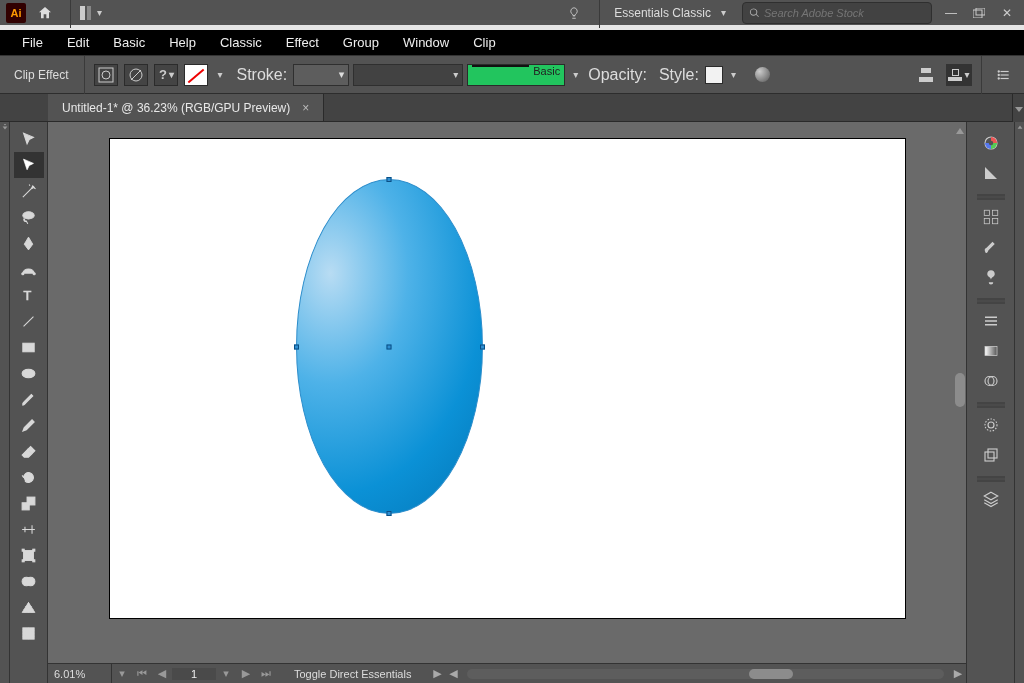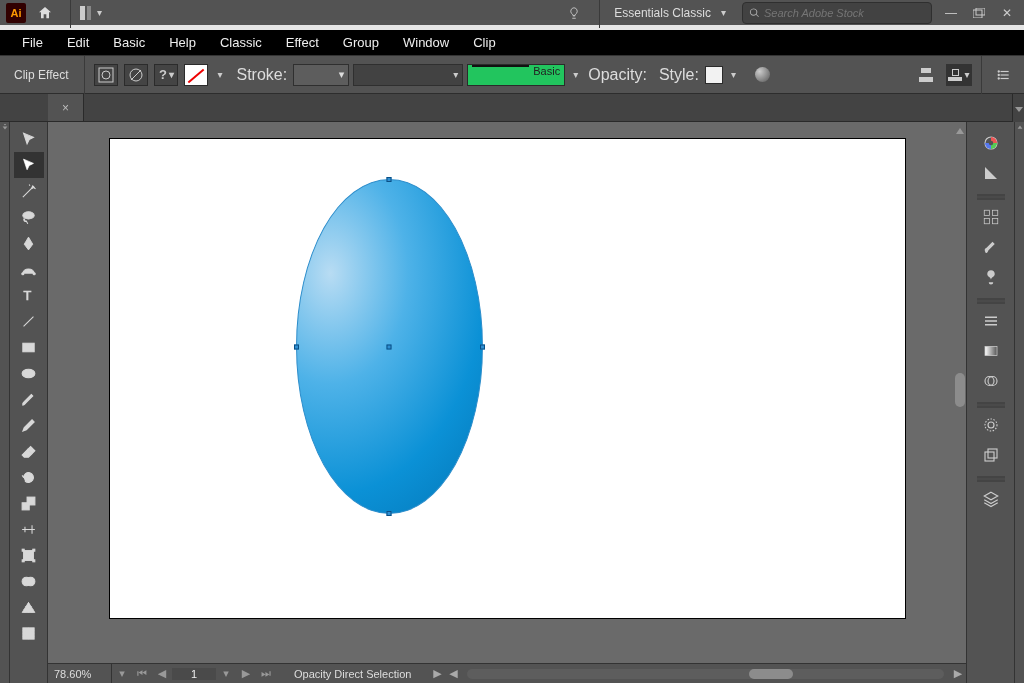--- a/index.html
+++ b/index.html
@@ -224,20 +224,21 @@
         <line x1="6" y1="18" x2="20" y2="18"></line>
         <circle cx="3" cy="6" r="1" fill="#ccc"></circle>
         <circle cx="3" cy="12" r="1" fill="#ccc"></circle>
         <circle cx="3" cy="18" r="1" fill="#ccc"></circle>
       </svg>
     </div>
 </div>
 
 <div class="doctabbar">
   <div class="doctab">
+    <span>Untitled-1* @ 36.23% (RGB/GPU Preview)</span>
     <span class="x">×</span>
   </div>
 </div>
 <div class="right-edge-gutter"></div>
 
 <div class="workarea">
   <div class="left-gutter">
       <svg viewBox="0 0 10 10">
         <path d="M2 3l3 4 3-4z"></path>
         <path d="M2 0l3 4 3-4z" fill="#999" transform="translate(0,-2)"></path>
@@ -456,29 +457,29 @@
   </div>
   <div class="rgutter">
       <svg viewBox="0 0 10 10">
         <path d="M2 6l3-4 3 4z"></path>
       </svg>
     </div>
 </div>
 
 <div class="statusbar">
   <div class="zoom-box">
-      <span>78.60%</span>
+      <span>6.01%</span>
     </div>
   <span class="sb-btn">▾</span>
   <span class="sb-btn">⏮</span>
   <span class="sb-btn">◀</span>
   <input class="sb-input" value="1" style="">
   <span class="sb-btn">▾</span>
   <span class="sb-btn">▶</span>
   <span class="sb-btn">⏭</span>
-  <span class="sb-txt">Opacity Direct Selection</span>
+  <span class="sb-txt">Toggle Direct Essentials</span>
   <span class="sb-sbtn">▶</span>
   <span class="sb-sbtn">◀</span>
   <div class="hscroll-track">
       <div class="hscroll-thumb"></div>
     </div>
   <span class="sb-sbtn">▶</span>
 </div>
 
 </body></html>

